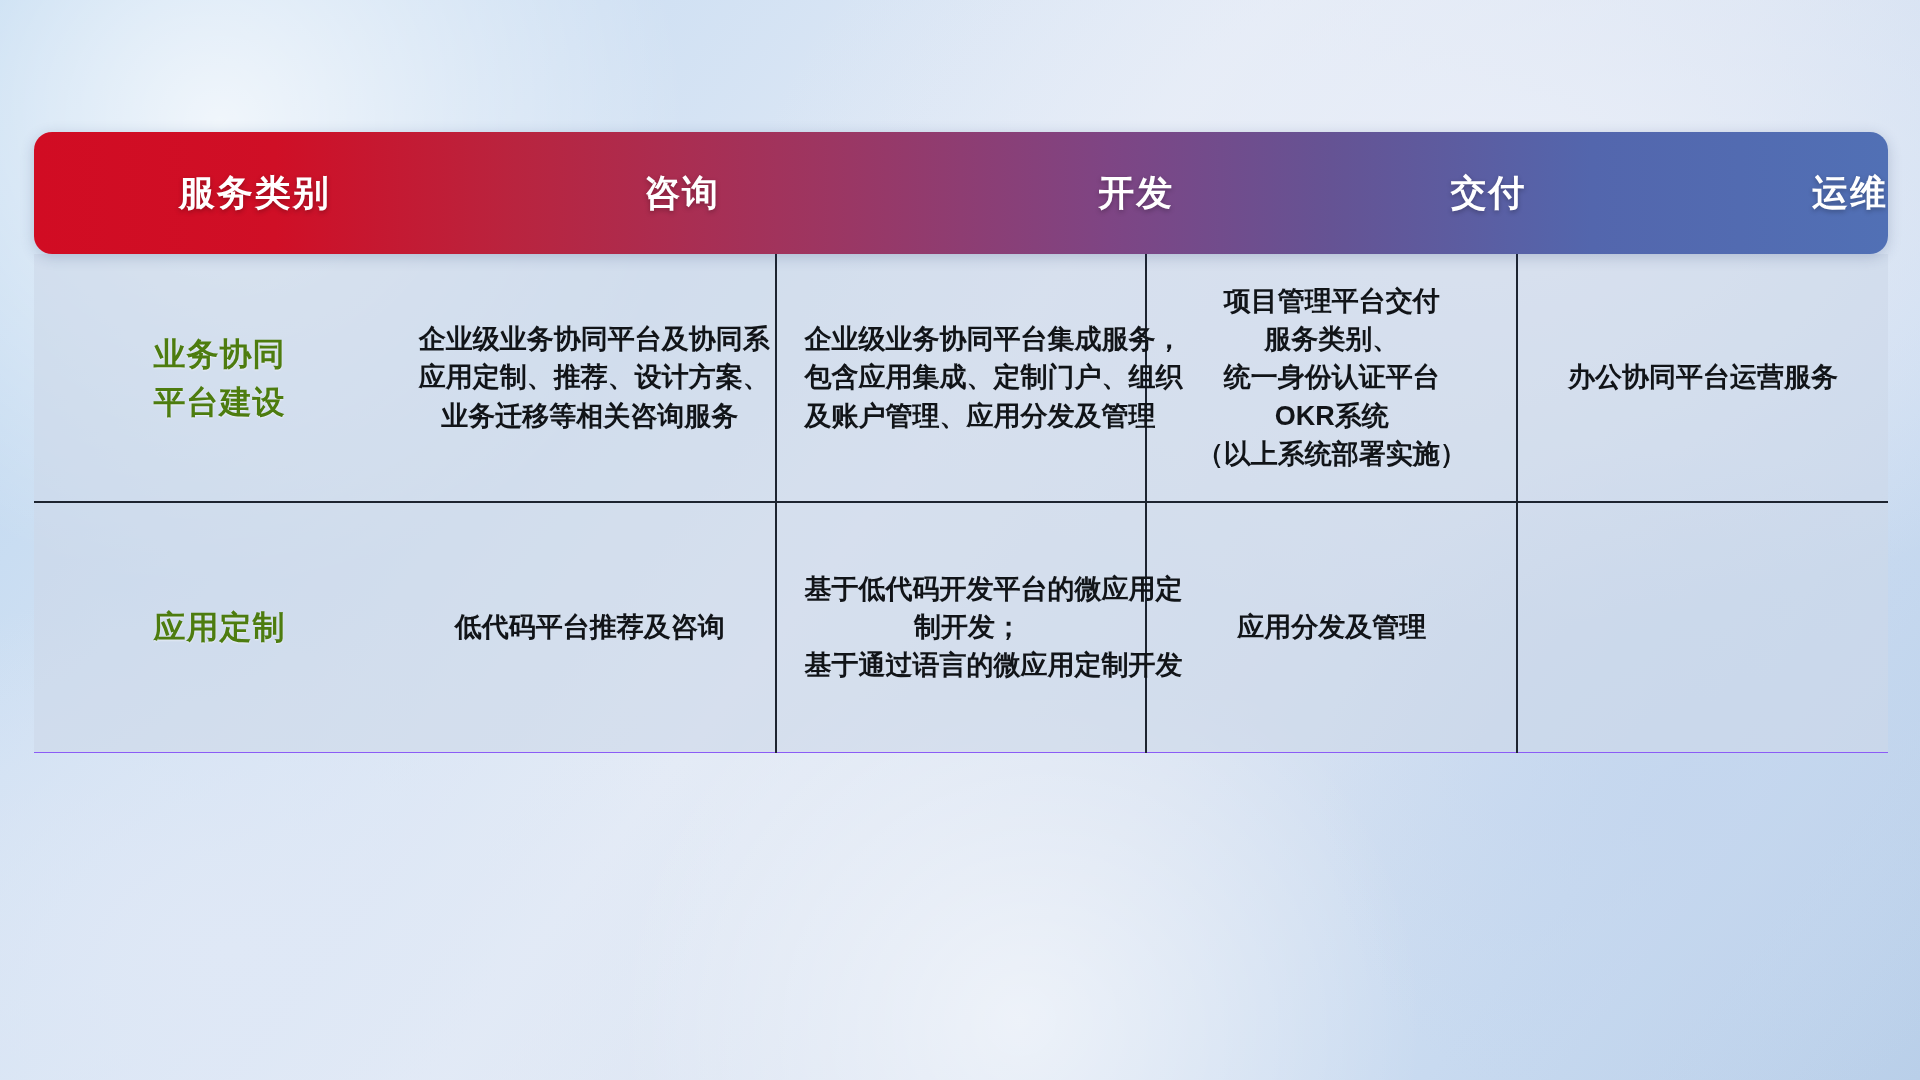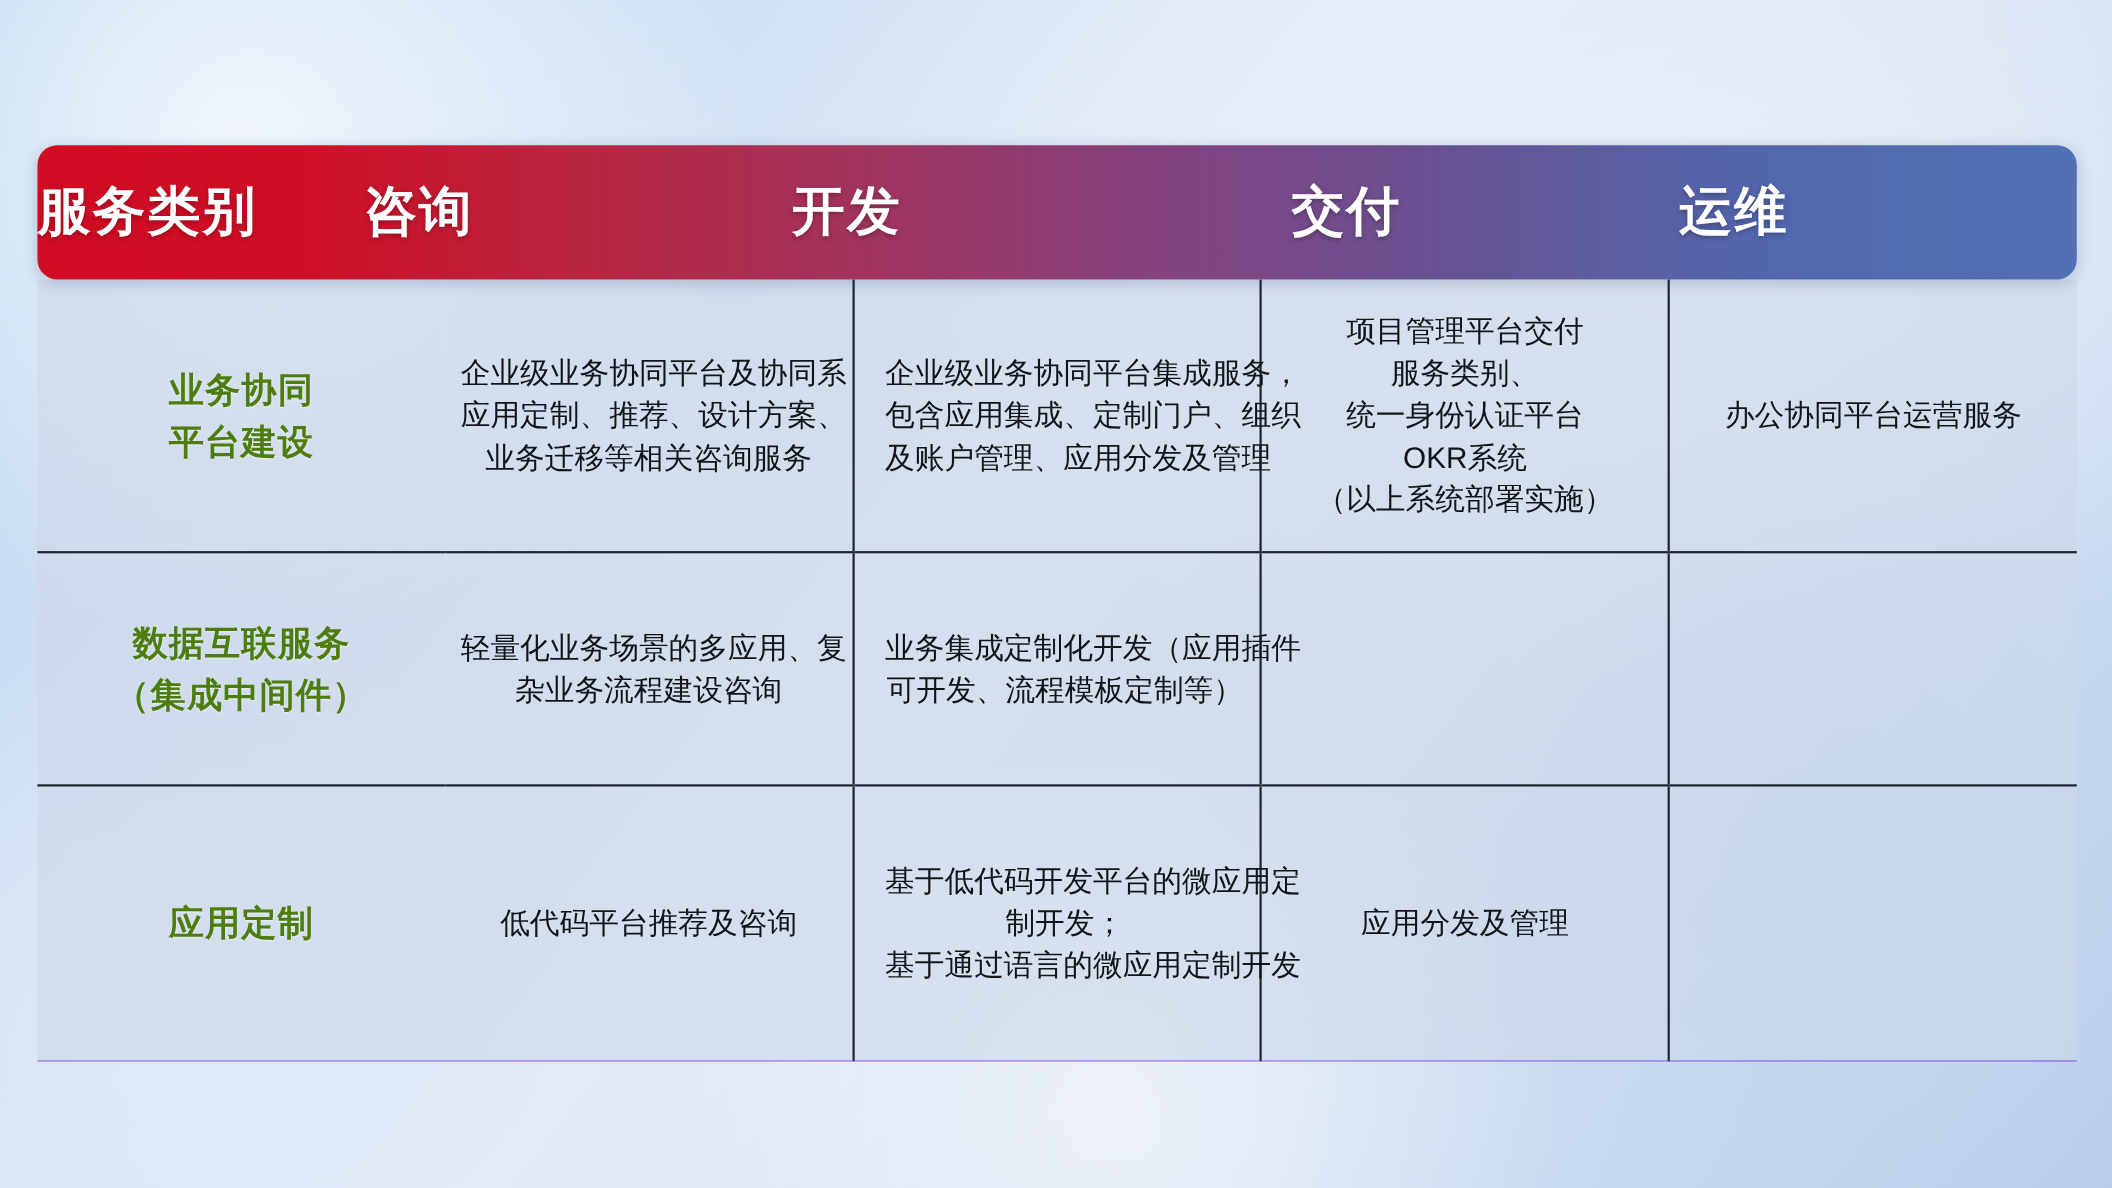--- a/index.html
+++ b/index.html
@@ -83,24 +83,24 @@
     box-shadow: 0 3px 14px rgba(40,60,110,.22);
   }
   .hdr-cells {
     position: absolute;
     inset: 0;
     display: flex;
     align-items: center;
   }
   .hdr-cell {
     color: #ffffff;
-    font-size: 48px;
+    font-size: 36px;
     font-weight: 700;
     letter-spacing: 2px;
-    text-align: left;
+    text-align: right;
     text-shadow: 0 2px 5px rgba(0,0,0,.28);
     line-height: 1;
   }
   .hdr-c0 { width: 16.0%; }
   .hdr-c1 { width: 21.0%; }
   .hdr-c2 { width: 24.5%; }
   .hdr-c3 { width: 19.0%; }
   .hdr-c4 { width: 19.5%; }
 
   
@@ -134,21 +134,21 @@
   }
   td.col-1 { width: 21.0%; }
   td.col-2 { width: 24.5%; padding-left: 28px; }
   td.col-3 { width: 19.0%; }
   td.col-4 { width: 19.5%; }
 
   tr.row-0 td { height: 248px; }
   tr.row-1 td { height: 212px; }
   tr.row-2 td { height: 250px; }
 
-  .cell-line { display: block; white-space: nowrap; }
+  .cell-line { display: block; white-space: nowrap; font-weight: bold; }
 </style>
 </head>
 <body>
 
 <div id="bg-base"></div>
 <div id="bg-glow-a"></div>
 <div id="bg-glow-b"></div>
 <div id="bg-glow-c"></div>
 
 <div id="table-wrap">
@@ -188,36 +188,20 @@
             <span class="cell-line">项目管理平台交付</span>
             <span class="cell-line">服务类别、</span>
             <span class="cell-line">统一身份认证平台</span>
             <span class="cell-line">OKR系统</span>
             <span class="cell-line">（以上系统部署实施）</span>
           </td>
           <td class="col-4">
             <span class="cell-line">办公协同平台运营服务</span>
           </td>
         </tr>
-        <tr class="row-1">
-          <td class="col-0">
-            <span class="cell-line">数据互联服务</span>
-            <span class="cell-line">（集成中间件）</span>
-          </td>
-          <td class="col-1">
-            <span class="cell-line">轻量化业务场景的多应用、复</span>
-            <span class="cell-line">杂业务流程建设咨询</span>
-          </td>
-          <td class="col-2">
-            <span class="cell-line">业务集成定制化开发（应用插件</span>
-            <span class="cell-line">可开发、流程模板定制等）</span>
-          </td>
-          <td class="col-3"></td>
-          <td class="col-4"></td>
-        </tr>
         <tr class="row-2">
           <td class="col-0">
             <span class="cell-line">应用定制</span>
           </td>
           <td class="col-1">
             <span class="cell-line">低代码平台推荐及咨询</span>
           </td>
           <td class="col-2">
             <span class="cell-line">基于低代码开发平台的微应用定</span>
             <span class="cell-line">制开发；</span>

